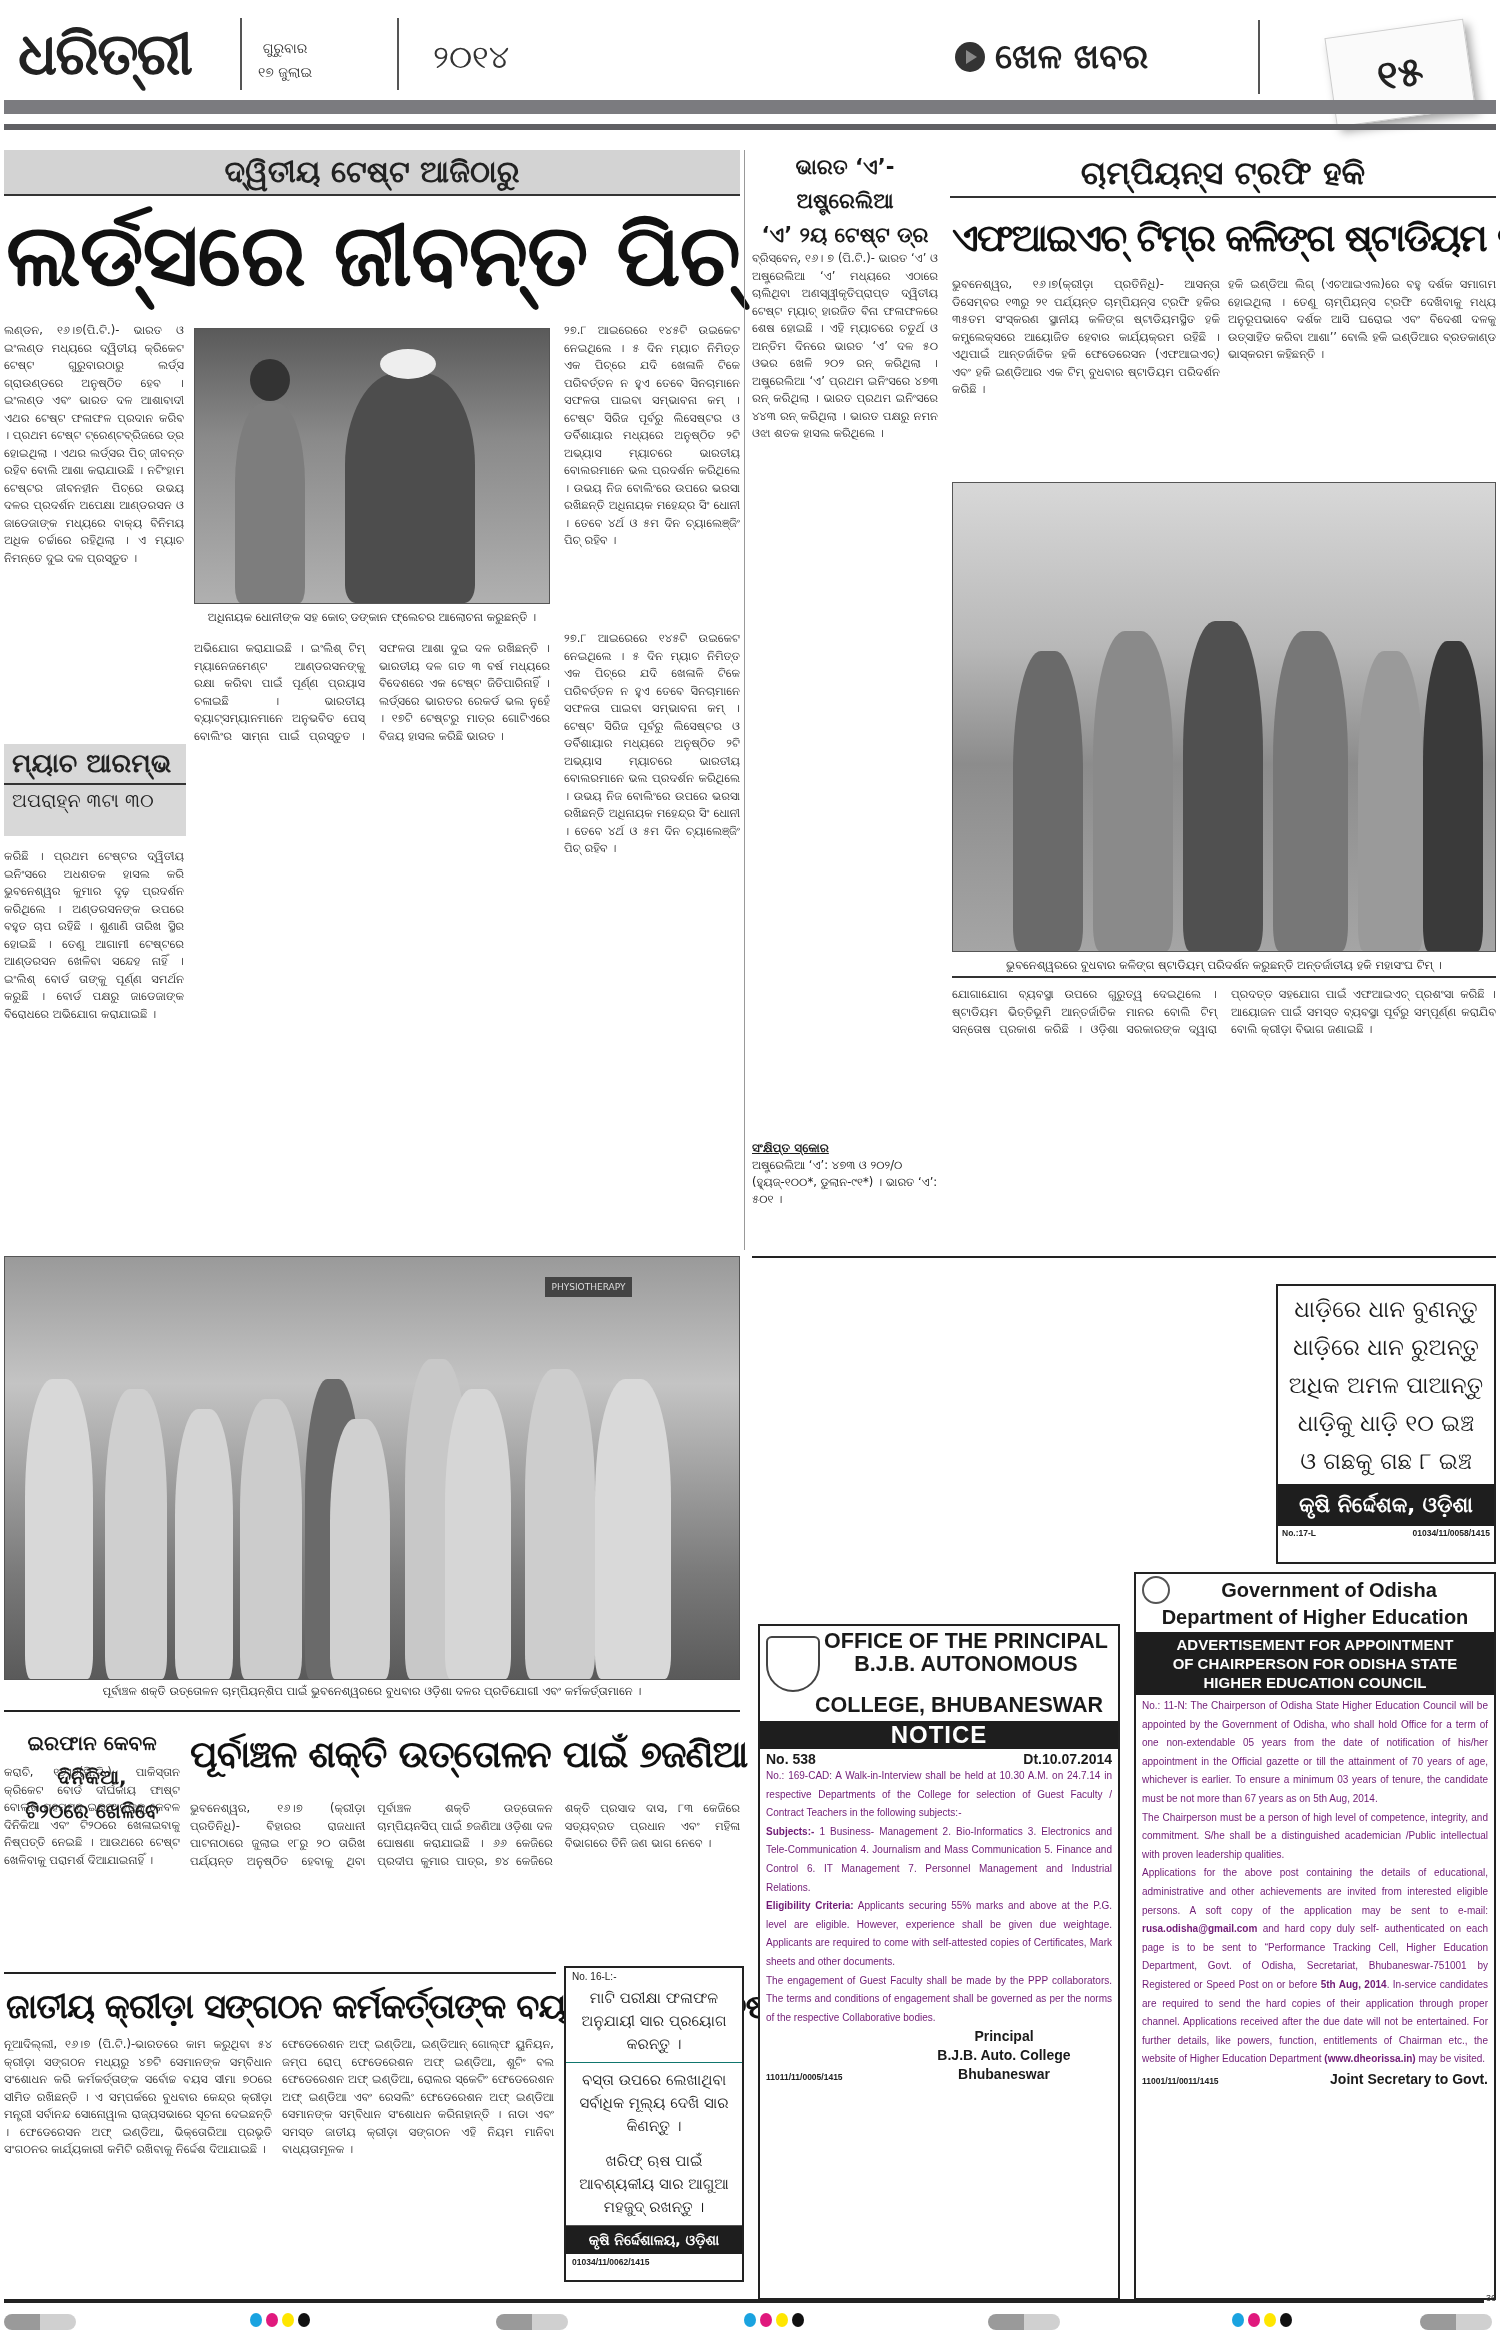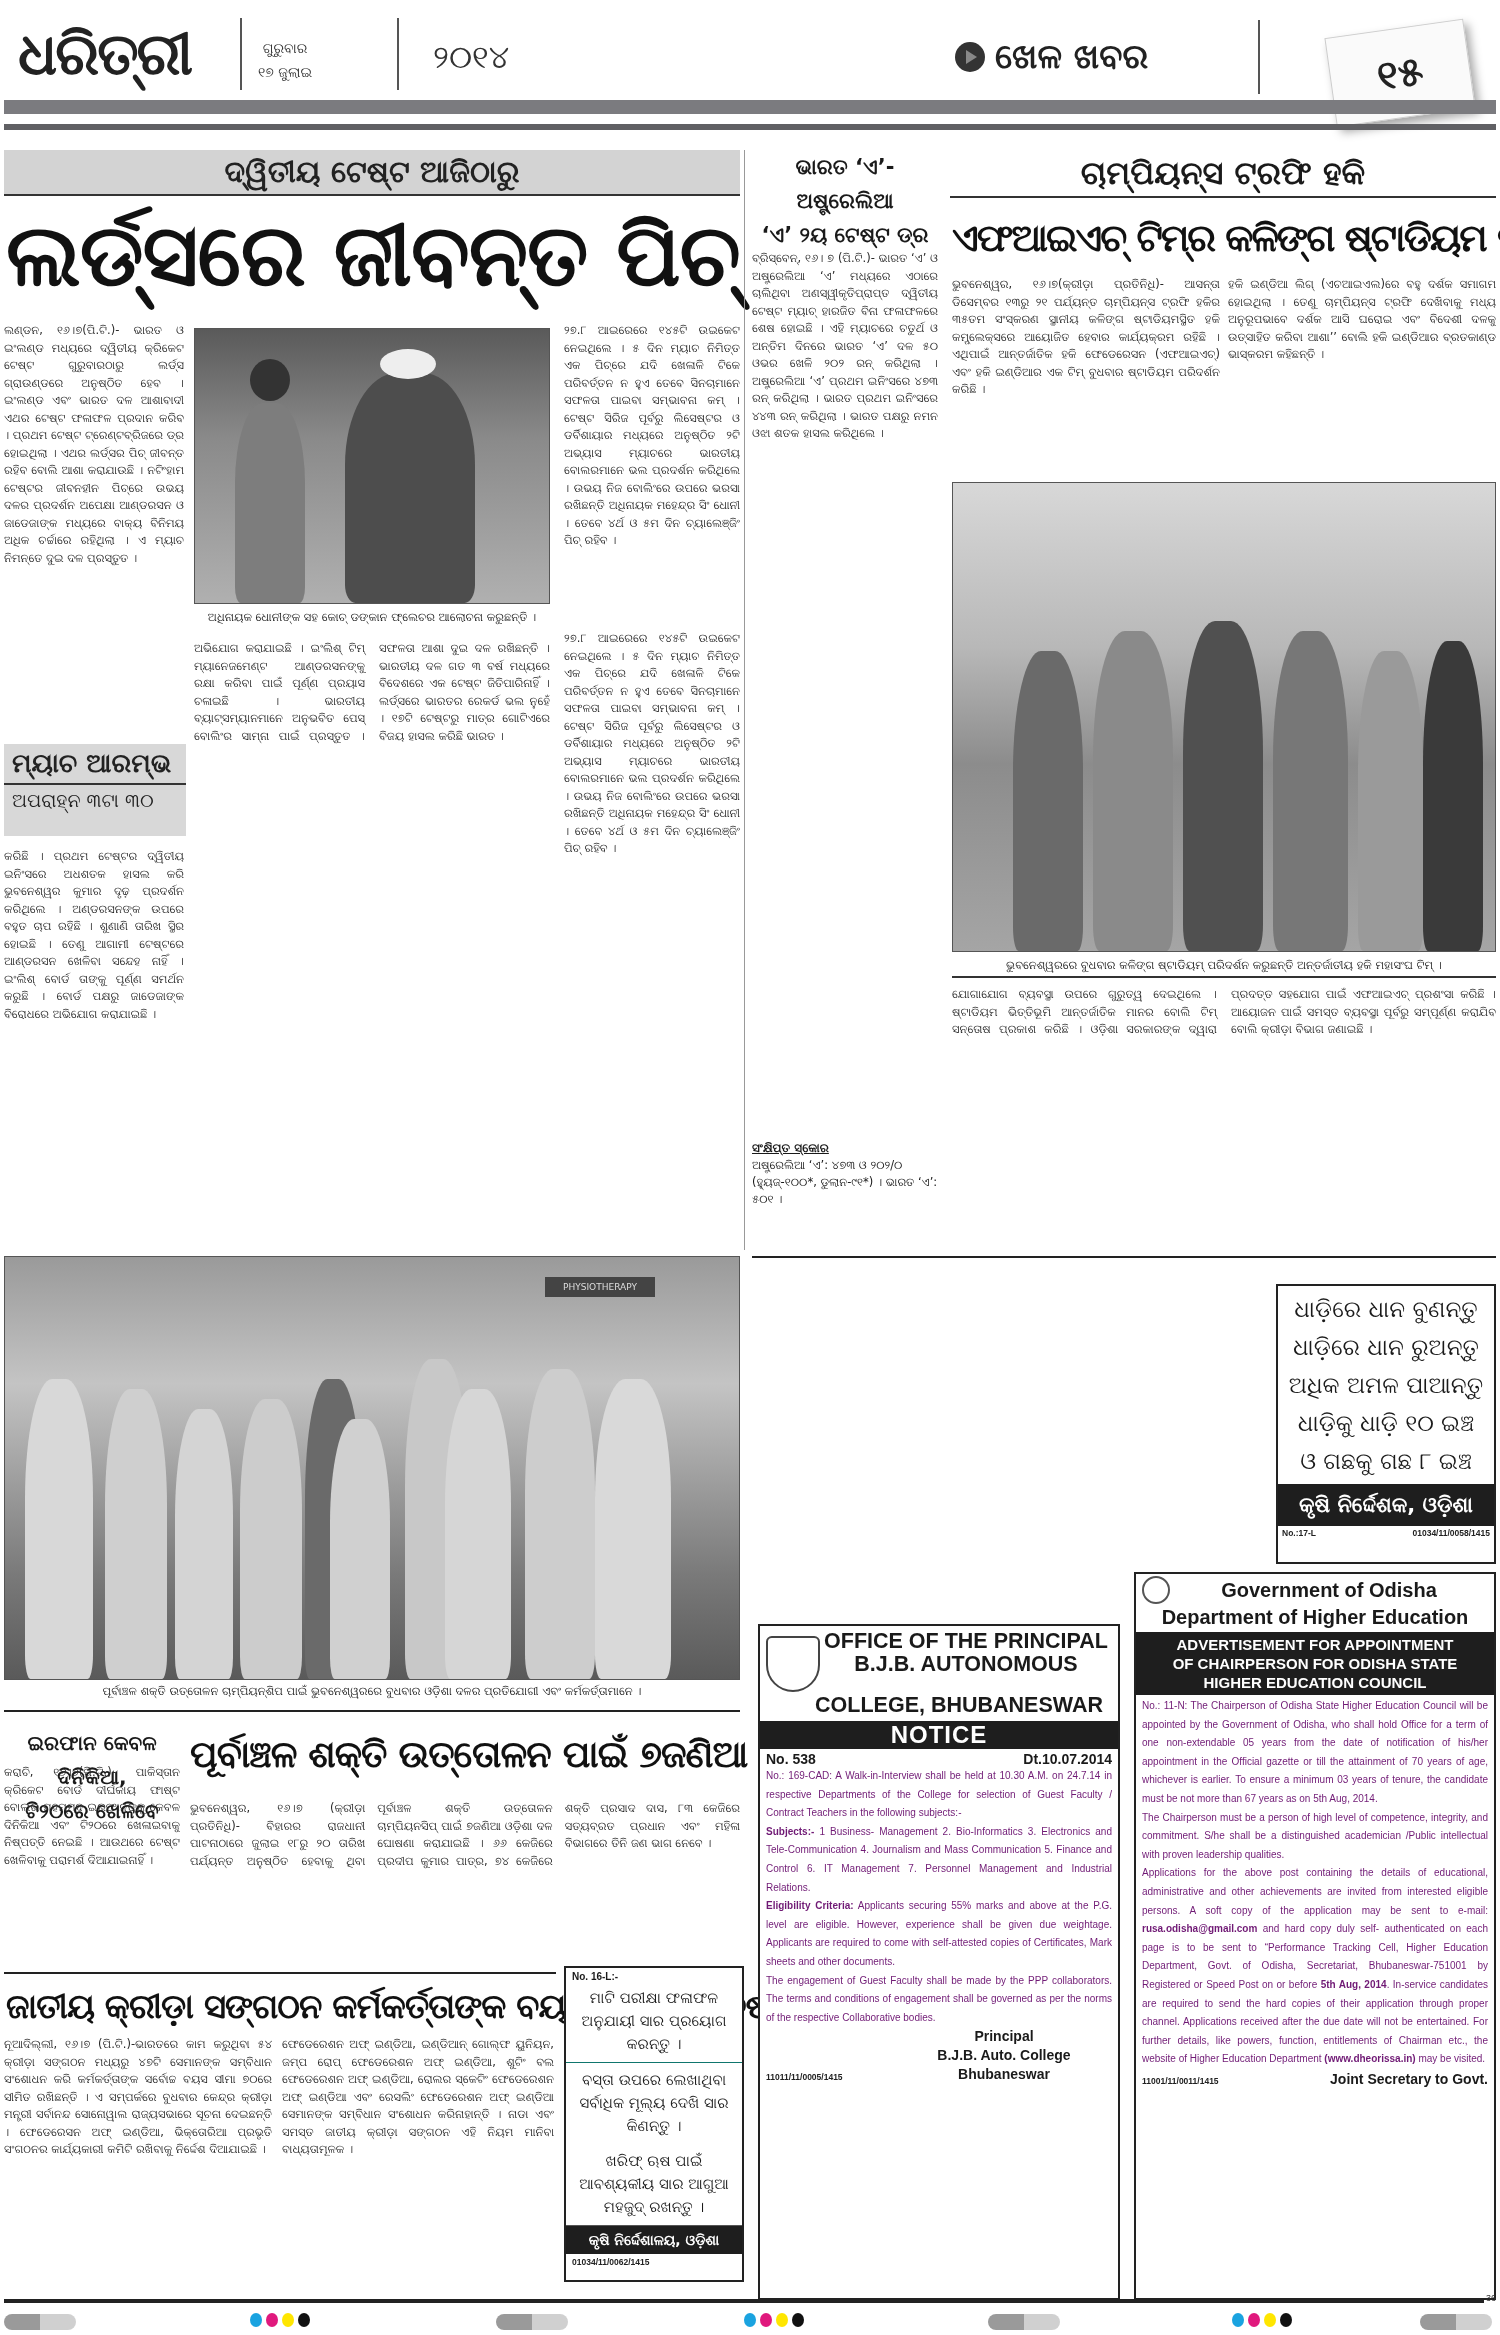--- a/index.html
+++ b/index.html
@@ -117,21 +117,21 @@
   <div class="person" style="left:140px; width:80px; height:320px; background:#8a8a8a;"></div>
   <div class="person" style="left:230px; width:80px; height:330px; background:#505050;"></div>
   <div class="person" style="left:320px; width:75px; height:320px; background:#777;"></div>
   <div class="person" style="left:405px; width:65px; height:300px; background:#9a9a9a;"></div>
   <div class="person" style="left:470px; width:60px; height:310px; background:#3a3a3a;"></div>
 </div>
 <div class="abs caption" style="left:952px; top:958px; width:544px; border-bottom:2px solid #333; padding-bottom:4px;">ଭୁବନେଶ୍ୱରରେ ବୁଧବାର କଳିଙ୍ଗ ଷ୍ଟାଡିୟମ୍ ପରିଦର୍ଶନ କରୁଛନ୍ତି ଅନ୍ତର୍ଜାତୀୟ ହକି ମହାସଂଘ ଟିମ୍ ।</div>
 <div class="abs body-text" style="left:952px; top:986px; width:544px; height:270px; column-count:2; column-gap:14px;">ଯୋଗାଯୋଗ ବ୍ୟବସ୍ଥା ଉପରେ ଗୁରୁତ୍ୱ ଦେଇଥିଲେ । ଷ୍ଟାଡିୟମ ଭିତ୍ତିଭୂମି ଆନ୍ତର୍ଜାତିକ ମାନର ବୋଲି ଟିମ୍ ସନ୍ତୋଷ ପ୍ରକାଶ କରିଛି । ଓଡ଼ିଶା ସରକାରଙ୍କ ଦ୍ୱାରା ପ୍ରଦତ୍ତ ସହଯୋଗ ପାଇଁ ଏଫଆଇଏଚ୍ ପ୍ରଶଂସା କରିଛି । ଆୟୋଜନ ପାଇଁ ସମସ୍ତ ବ୍ୟବସ୍ଥା ପୂର୍ବରୁ ସମ୍ପୂର୍ଣ୍ଣ କରାଯିବ ବୋଲି କ୍ରୀଡ଼ା ବିଭାଗ ଜଣାଇଛି ।</div>
 
 <div class="abs photo" style="left:4px; top:1256px; width:736px; height:424px; background:linear-gradient(180deg,#9a9a9a 0%,#c4c4c4 30%,#7a7a7a 75%,#5a5a5a 100%);">
-  <div class="abs" style="left:540px; top:20px; width:110px; height:20px; background:#444; color:#ddd; font-size:9px; text-align:center; line-height:20px;">PHYSIOTHERAPY</div>
+  <div class="abs" style="left:540px; top:20px; width:87px; height:20px; background:#444; color:#ddd; font-size:9px; text-align:center; line-height:20px;">PHYSIOTHERAPY</div>
   <div class="person" style="left:20px; width:68px; height:300px; background:#d8d8d8;"></div>
   <div class="person" style="left:100px; width:62px; height:290px; background:#cfcfcf;"></div>
   <div class="person" style="left:170px; width:58px; height:270px; background:#d4d4d4;"></div>
   <div class="person" style="left:235px; width:62px; height:280px; background:#cccccc;"></div>
   <div class="person" style="left:300px; width:56px; height:300px; background:#6a6a6a;"></div>
   <div class="person" style="left:325px; width:60px; height:260px; background:#d0d0d0;"></div>
   <div class="person" style="left:400px; width:64px; height:320px; background:#c8c8c8;"></div>
   <div class="person" style="left:440px; width:66px; height:290px; background:#d6d6d6;"></div>
   <div class="person" style="left:520px; width:70px; height:310px; background:#cdcdcd;"></div>
   <div class="person" style="left:590px; width:76px; height:300px; background:#d9d9d9;"></div>
@@ -147,21 +147,21 @@
 
 <div class="abs headline" style="left:190px; top:1722px; font-size:37px; line-height:66px; letter-spacing:-1px;">ପୂର୍ବାଞ୍ଚଳ ଶକ୍ତି ଉତ୍ତୋଳନ ପାଇଁ ୭ଜଣିଆ ଓଡ଼ିଶା ଦଳ</div>
 <div class="abs body-text" style="left:190px; top:1800px; width:550px; height:172px; column-count:3; column-gap:12px;">ଭୁବନେଶ୍ୱର, ୧୬।୭ (କ୍ରୀଡ଼ା ପ୍ରତିନିଧି)- ବିହାରର ରାଜଧାନୀ ପାଟନାଠାରେ ଜୁଲାଇ ୧୮ରୁ ୨୦ ତାରିଖ ପର୍ଯ୍ୟନ୍ତ ଅନୁଷ୍ଠିତ ହେବାକୁ ଥିବା ପୂର୍ବାଞ୍ଚଳ ଶକ୍ତି ଉତ୍ତୋଳନ ଚାମ୍ପିୟନସିପ୍ ପାଇଁ ୭ଜଣିଆ ଓଡ଼ିଶା ଦଳ ଘୋଷଣା କରାଯାଇଛି । ୬୬ କେଜିରେ ପ୍ରଦୀପ କୁମାର ପାତ୍ର, ୭୪ କେଜିରେ ଶକ୍ତି ପ୍ରସାଦ ଦାସ, ୮୩ କେଜିରେ ସତ୍ୟବ୍ରତ ପ୍ରଧାନ ଏବଂ ମହିଳା ବିଭାଗରେ ତିନି ଜଣ ଭାଗ ନେବେ ।</div>
 <div class="abs rule" style="left:4px; top:1972px; width:552px;"></div>
 
 <div class="abs headline" style="left:6px; top:1978px; font-size:34px; line-height:56px; letter-spacing:-1px;">ଜାତୀୟ କ୍ରୀଡ଼ା ସଙ୍ଗଠନ କର୍ମକର୍ତ୍ତାଙ୍କ ବୟସ ସୀମା ୭୦ ବର୍ଷ</div>
 <div class="abs body-text" style="left:4px; top:2036px; width:268px; height:250px;">ନୂଆଦିଲ୍ଲୀ, ୧୬।୭ (ପି.ଟି.)-ଭାରତରେ କାମ କରୁଥିବା ୫୪ କ୍ରୀଡ଼ା ସଙ୍ଗଠନ ମଧ୍ୟରୁ ୪୭ଟି ସେମାନଙ୍କ ସମ୍ବିଧାନ ସଂଶୋଧନ କରି କର୍ମକର୍ତ୍ତାଙ୍କ ସର୍ବୋଚ୍ଚ ବୟସ ସୀମା ୭୦ରେ ସୀମିତ ରଖିଛନ୍ତି । ଏ ସମ୍ପର୍କରେ ବୁଧବାର କେନ୍ଦ୍ର କ୍ରୀଡ଼ା ମନ୍ତ୍ରୀ ସର୍ବାନନ୍ଦ ସୋନୋୱାଲ ରାଜ୍ୟସଭାରେ ସୂଚନା ଦେଇଛନ୍ତି । ଫେଡେରେସନ ଅଫ୍ ଇଣ୍ଡିଆ, ଭିକ୍ତୋରିଆ ପ୍ରଭୃତି ସଂଗଠନର କାର୍ଯ୍ୟକାରୀ କମିଟି ରଖିବାକୁ ନିର୍ଦ୍ଦେଶ ଦିଆଯାଇଛି ।</div>
 <div class="abs body-text" style="left:282px; top:2036px; width:272px; height:250px;">ଫେଡେରେଶନ ଅଫ୍ ଇଣ୍ଡିଆ, ଇଣ୍ଡିଆନ୍ ଗୋଲ୍ଫ ୟୁନିୟନ, ଜମ୍ପ ରୋପ୍ ଫେଡେରେଶନ ଅଫ୍ ଇଣ୍ଡିଆ, ଶୁଟିଂ ବଲ ଫେଡେରେଶନ ଅଫ୍ ଇଣ୍ଡିଆ, ରୋଲର ସ୍କେଟିଂ ଫେଡେରେଶନ ଅଫ୍ ଇଣ୍ଡିଆ ଏବଂ ରେସଲିଂ ଫେଡେରେଶନ ଅଫ୍ ଇଣ୍ଡିଆ ସେମାନଙ୍କ ସମ୍ବିଧାନ ସଂଶୋଧନ କରିନାହାନ୍ତି । ନାଡା ଏବଂ ସମସ୍ତ ଜାତୀୟ କ୍ରୀଡ଼ା ସଙ୍ଗଠନ ଏହି ନିୟମ ମାନିବା ବାଧ୍ୟତାମୂଳକ ।</div>
 
 <div class="abs adbox" style="left:564px; top:1966px; width:180px; height:316px;">
-  <div class="en" style="font-size:10px; font-weight:bold; padding:3px 6px;">No. 16-L:-</div>
+  <div class="en" style="font-size:10px; font-weight:normal; padding:3px 6px;">No. 16-L:-</div>
   <div style="font-size:15px; text-align:center; line-height:23px; padding:2px 6px 6px; border-bottom:1px solid #0f766e;">ମାଟି ପରୀକ୍ଷା ଫଳାଫଳ ଅନୁଯାୟୀ ସାର ପ୍ରୟୋଗ କରନ୍ତୁ ।</div>
   <div style="font-size:15px; text-align:center; line-height:23px; padding:6px 6px;">ବସ୍ତା ଉପରେ ଲେଖାଥିବା ସର୍ବାଧିକ ମୂଲ୍ୟ ଦେଖି ସାର କିଣନ୍ତୁ ।</div>
   <div style="font-size:15px; text-align:center; line-height:23px; padding:6px 6px; border-bottom:1px solid #555;">ଖରିଫ୍ ଋଷ ପାଇଁ ଆବଶ୍ୟକୀୟ ସାର ଆଗୁଆ ମହଜୁଦ୍ ରଖନ୍ତୁ ।</div>
   <div class="ad-dark" style="font-size:14px; line-height:28px;">କୃଷି ନିର୍ଦ୍ଦେଶାଳୟ, ଓଡ଼ିଶା</div>
   <div class="adcode" style="padding:3px 6px;">01034/11/0062/1415</div>
 </div>
 
 <div class="abs rule" style="left:752px; top:1256px; width:744px;"></div>
 
 <div class="abs adbox" style="left:1276px; top:1284px; width:220px; height:280px;">

